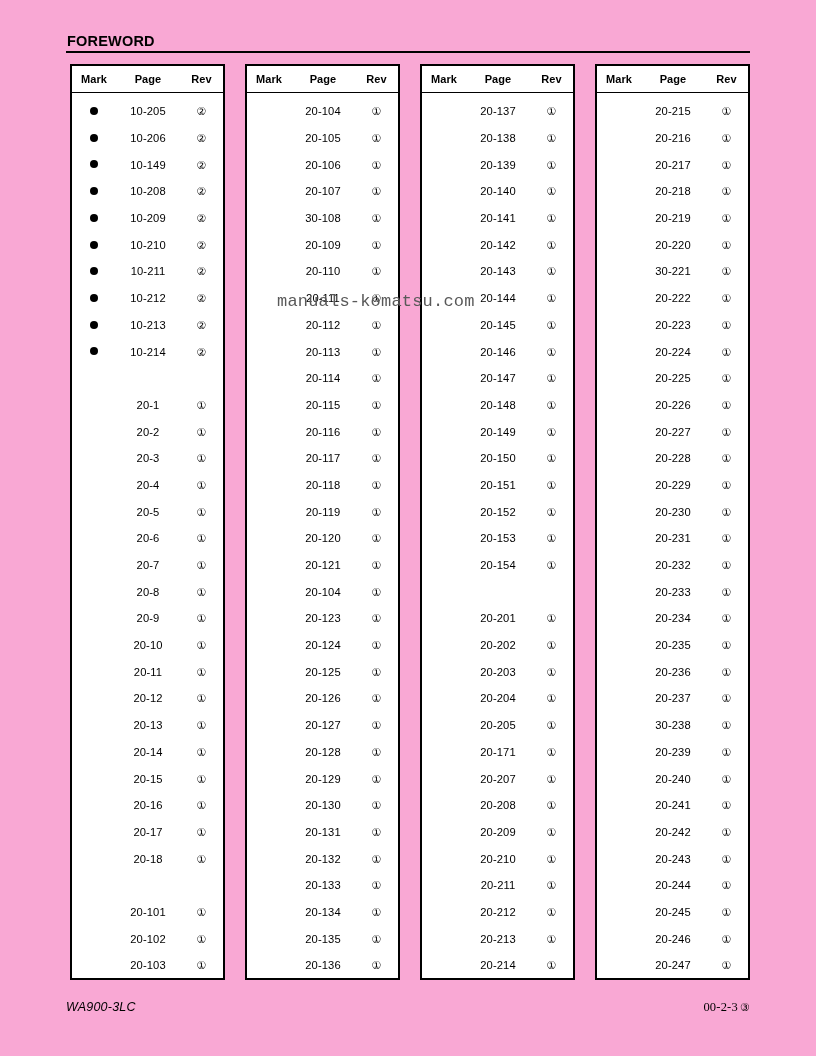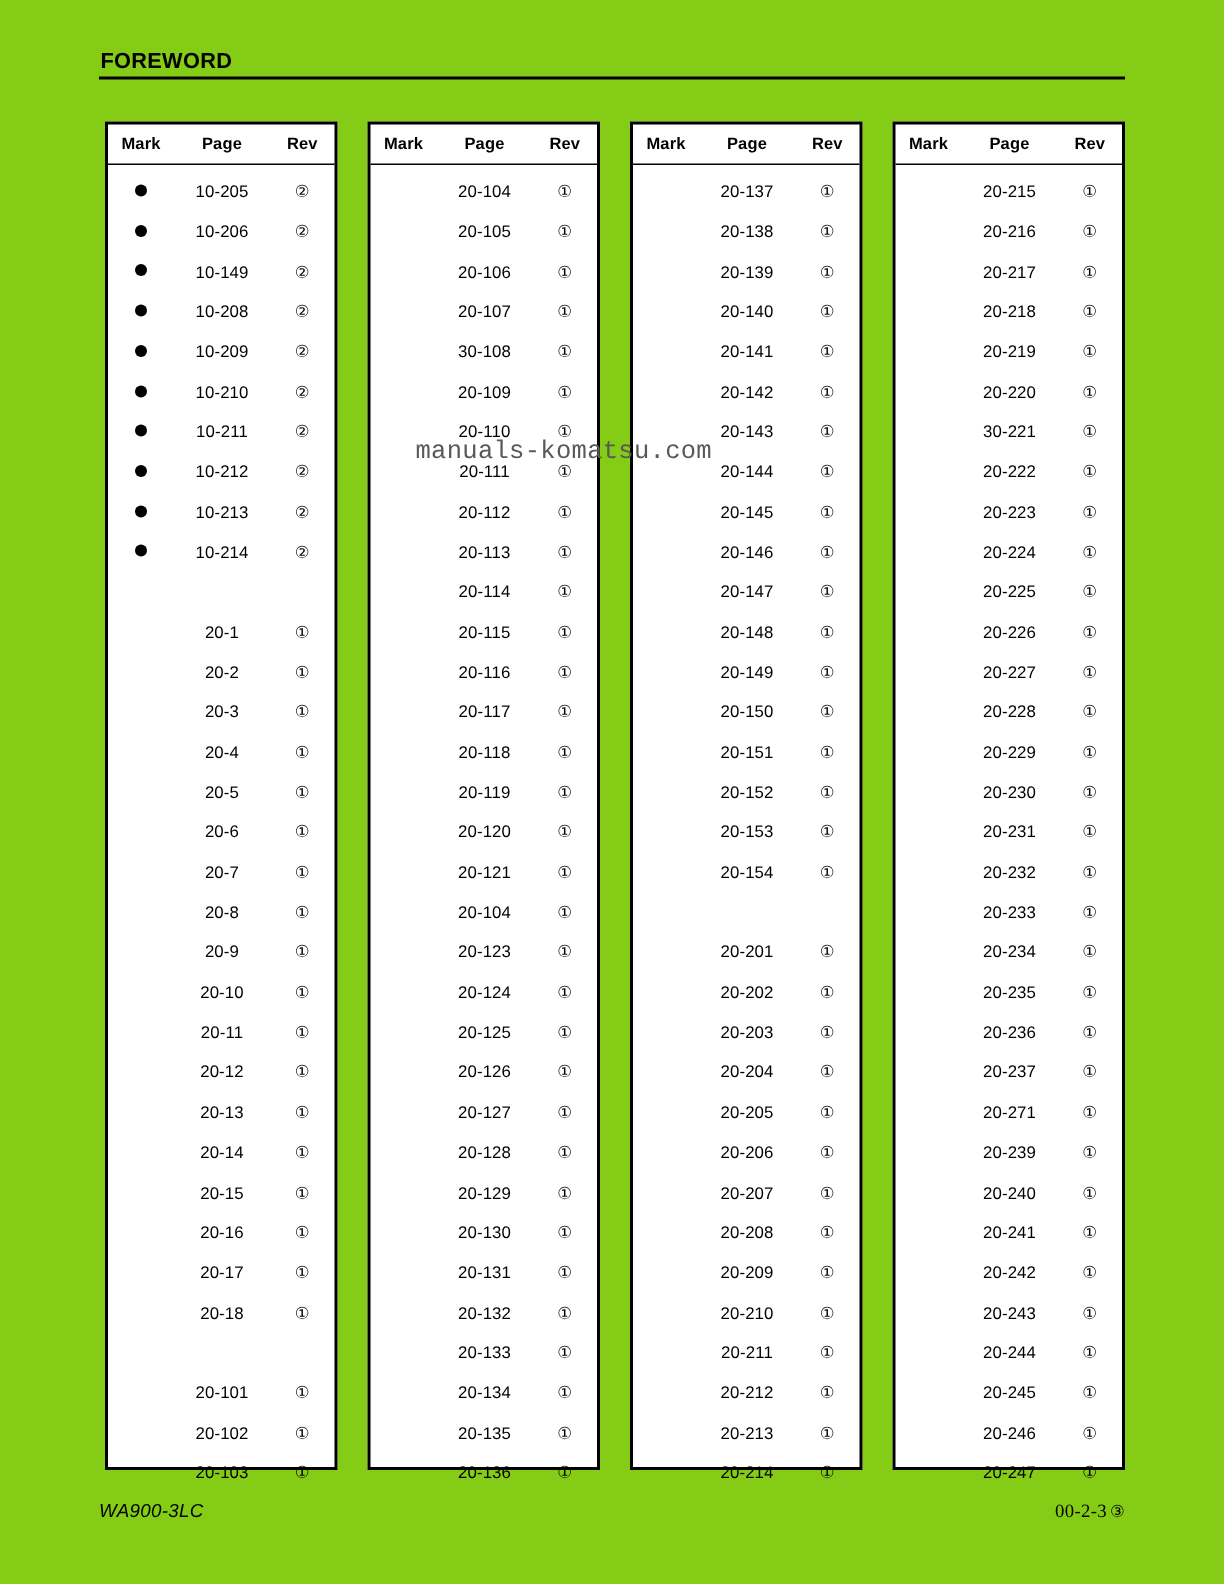--- a/index.html
+++ b/index.html
@@ -15,21 +15,21 @@
     color: #000000;
     overflow: hidden;
   }
 
   
   #page {
     position: absolute;
     left: 0; top: 0;
     width: 816px;
     height: 1056px;
-    background: #84cc16;
+    background: #f9a8d4;
   }
 
   
   #header {
     position: absolute;
     left: 66px;
     top: 33px;
     width: 684px;
   }
   #header .title {
@@ -55,21 +55,20 @@
     display: flex;
     justify-content: space-between;
   }
   .tbl {
     width: 155px;
     border: 2.2px solid #000000;
     box-sizing: border-box;
     display: flex;
     flex-direction: column;
     background: #ffffff;
-    margin-top: 17px;
   }
   .thead {
     height: 27px;
     border-bottom: 1.6px solid #000000;
     display: flex;
     align-items: center;
     box-sizing: border-box;
     flex: none;
   }
   .thead .th {
@@ -631,21 +630,21 @@
             <div class="c-page"><span class="page-txt">20-204</span></div>
             <div class="c-rev"><span class="rev-txt">①</span></div>
           </div>
           <div class="row">
             <div class="c-mark"></div>
             <div class="c-page"><span class="page-txt">20-205</span></div>
             <div class="c-rev"><span class="rev-txt">①</span></div>
           </div>
           <div class="row">
             <div class="c-mark"></div>
-            <div class="c-page"><span class="page-txt">20-206</span></div>
+            <div class="c-page"><span class="page-txt">20-171</span></div>
             <div class="c-rev"><span class="rev-txt">①</span></div>
           </div>
           <div class="row">
             <div class="c-mark"></div>
             <div class="c-page"><span class="page-txt">20-207</span></div>
             <div class="c-rev"><span class="rev-txt">①</span></div>
           </div>
           <div class="row">
             <div class="c-mark"></div>
             <div class="c-page"><span class="page-txt">20-208</span></div>
@@ -800,21 +799,21 @@
             <div class="c-page"><span class="page-txt">20-236</span></div>
             <div class="c-rev"><span class="rev-txt">①</span></div>
           </div>
           <div class="row">
             <div class="c-mark"></div>
             <div class="c-page"><span class="page-txt">20-237</span></div>
             <div class="c-rev"><span class="rev-txt">①</span></div>
           </div>
           <div class="row">
             <div class="c-mark"></div>
-            <div class="c-page"><span class="page-txt">20-271</span></div>
+            <div class="c-page"><span class="page-txt">30-238</span></div>
             <div class="c-rev"><span class="rev-txt">①</span></div>
           </div>
           <div class="row">
             <div class="c-mark"></div>
             <div class="c-page"><span class="page-txt">20-239</span></div>
             <div class="c-rev"><span class="rev-txt">①</span></div>
           </div>
           <div class="row">
             <div class="c-mark"></div>
             <div class="c-page"><span class="page-txt">20-240</span></div>

